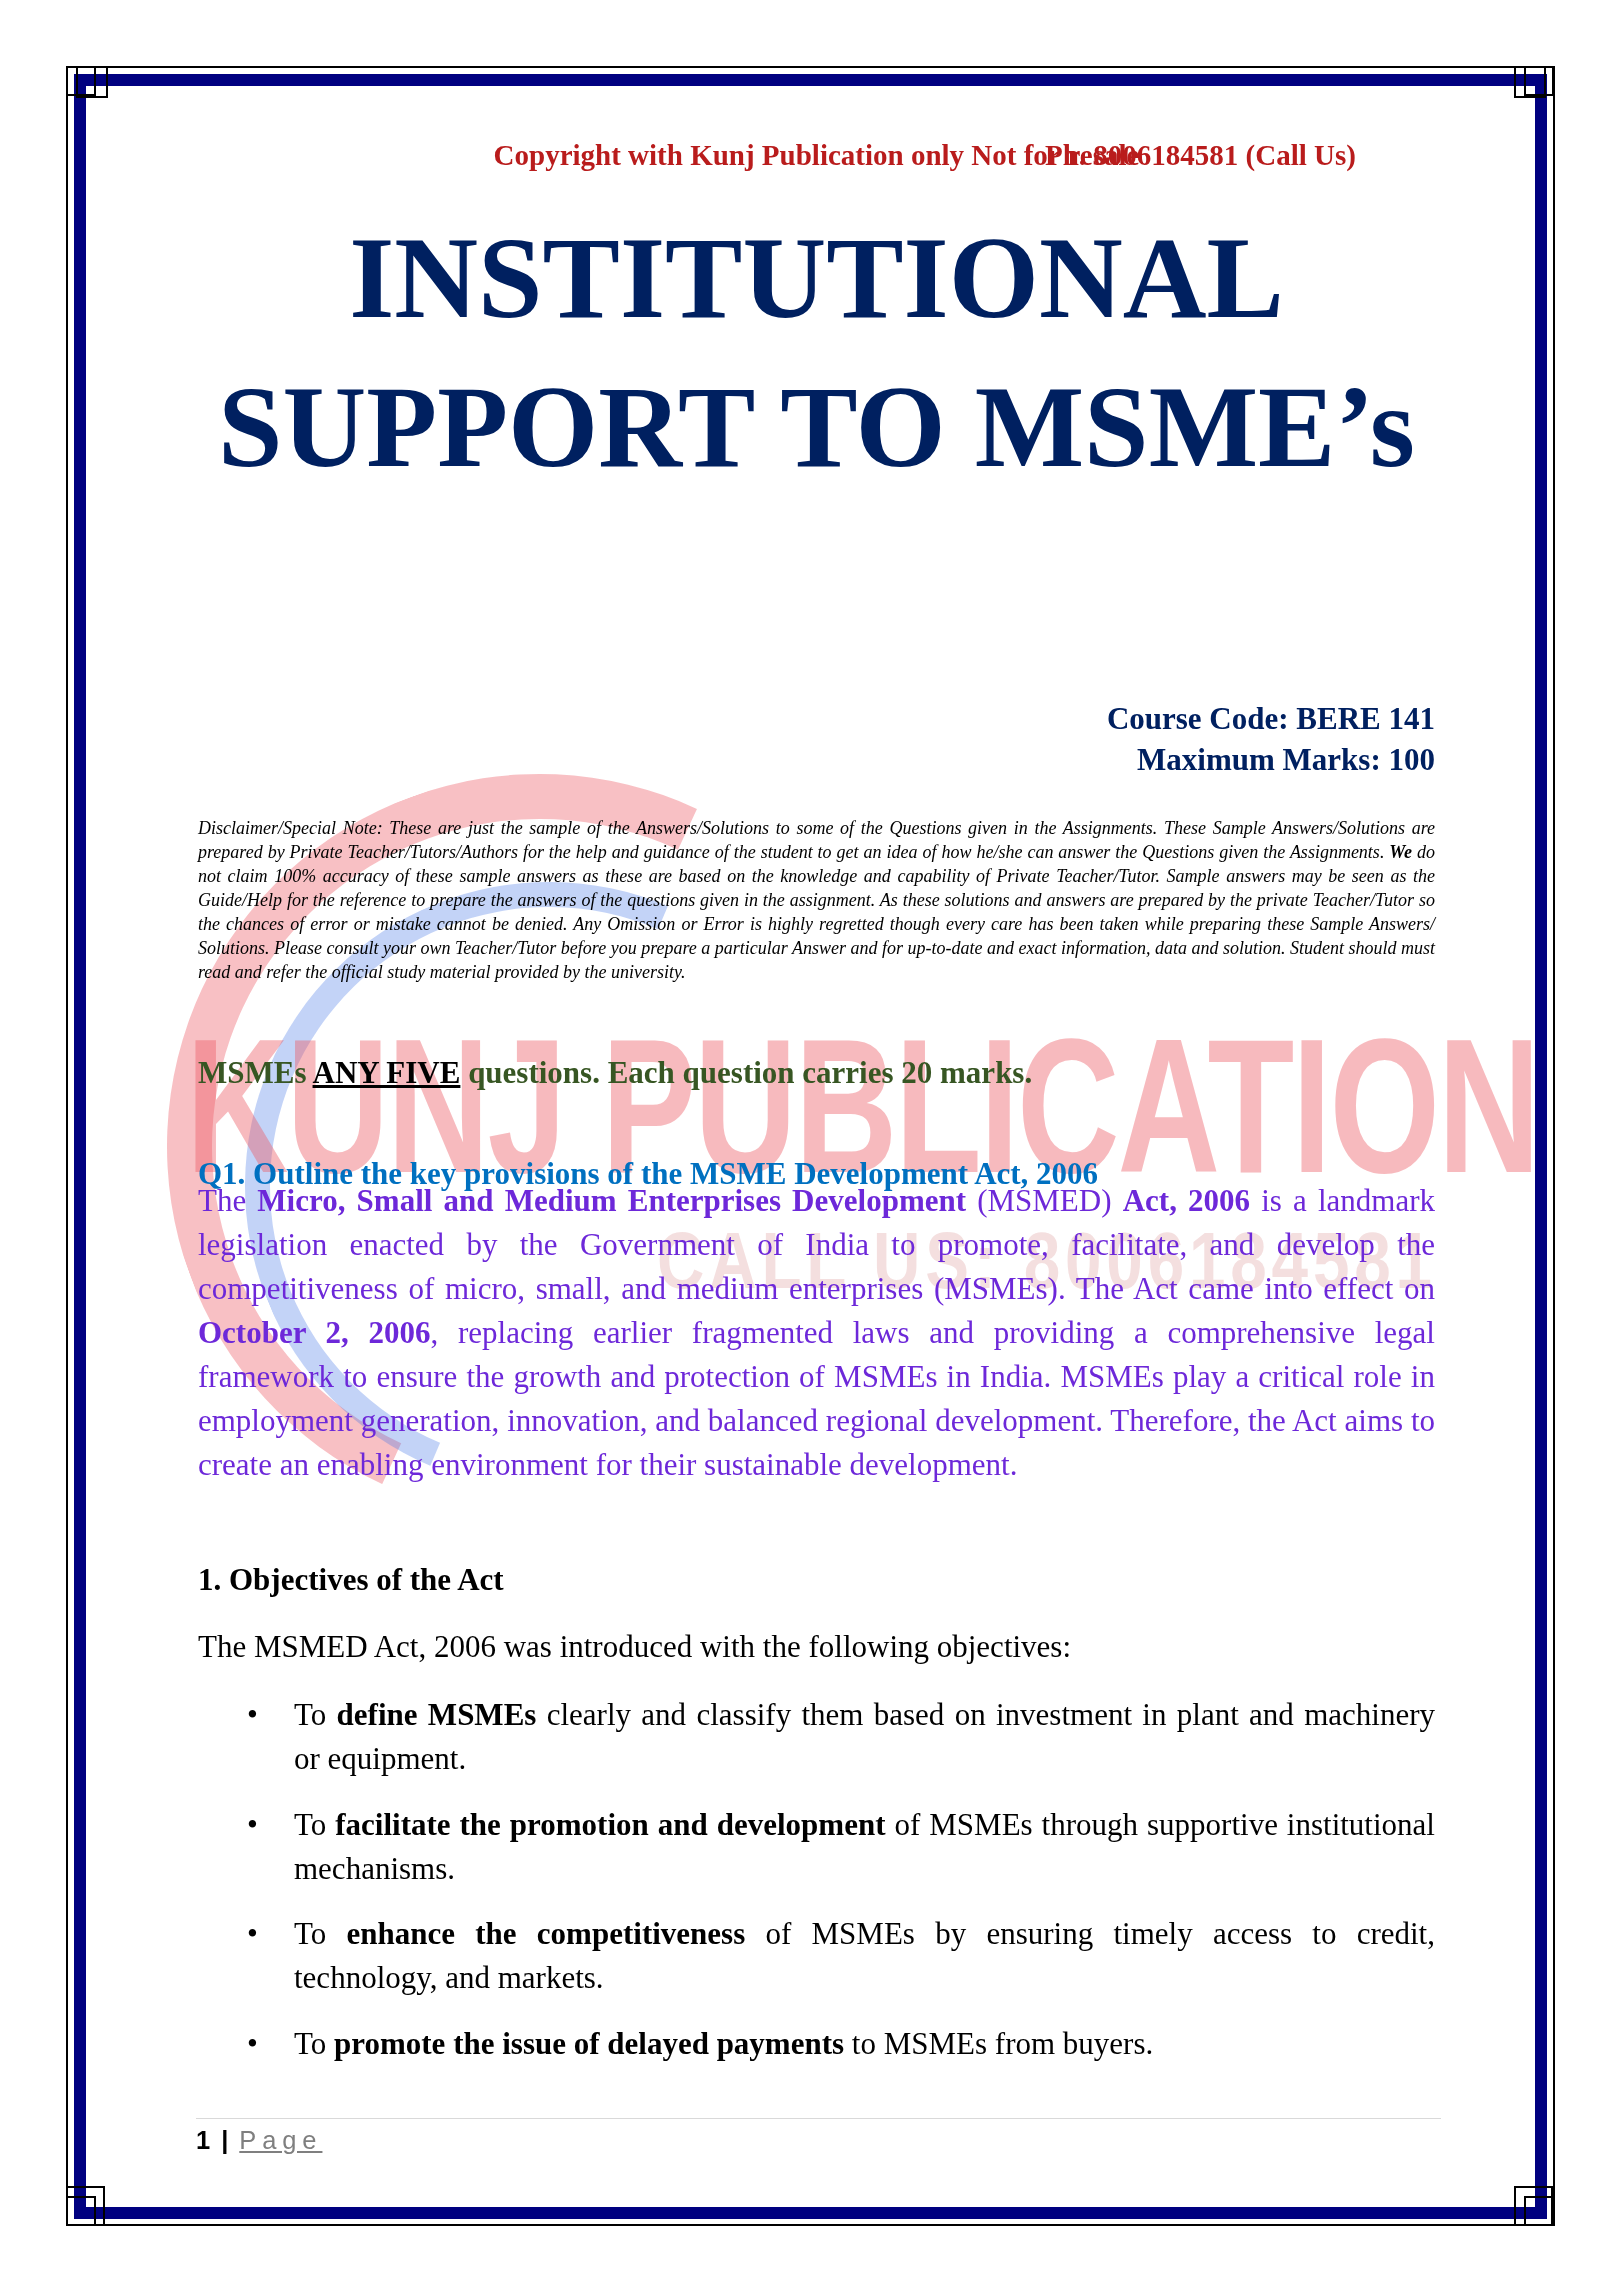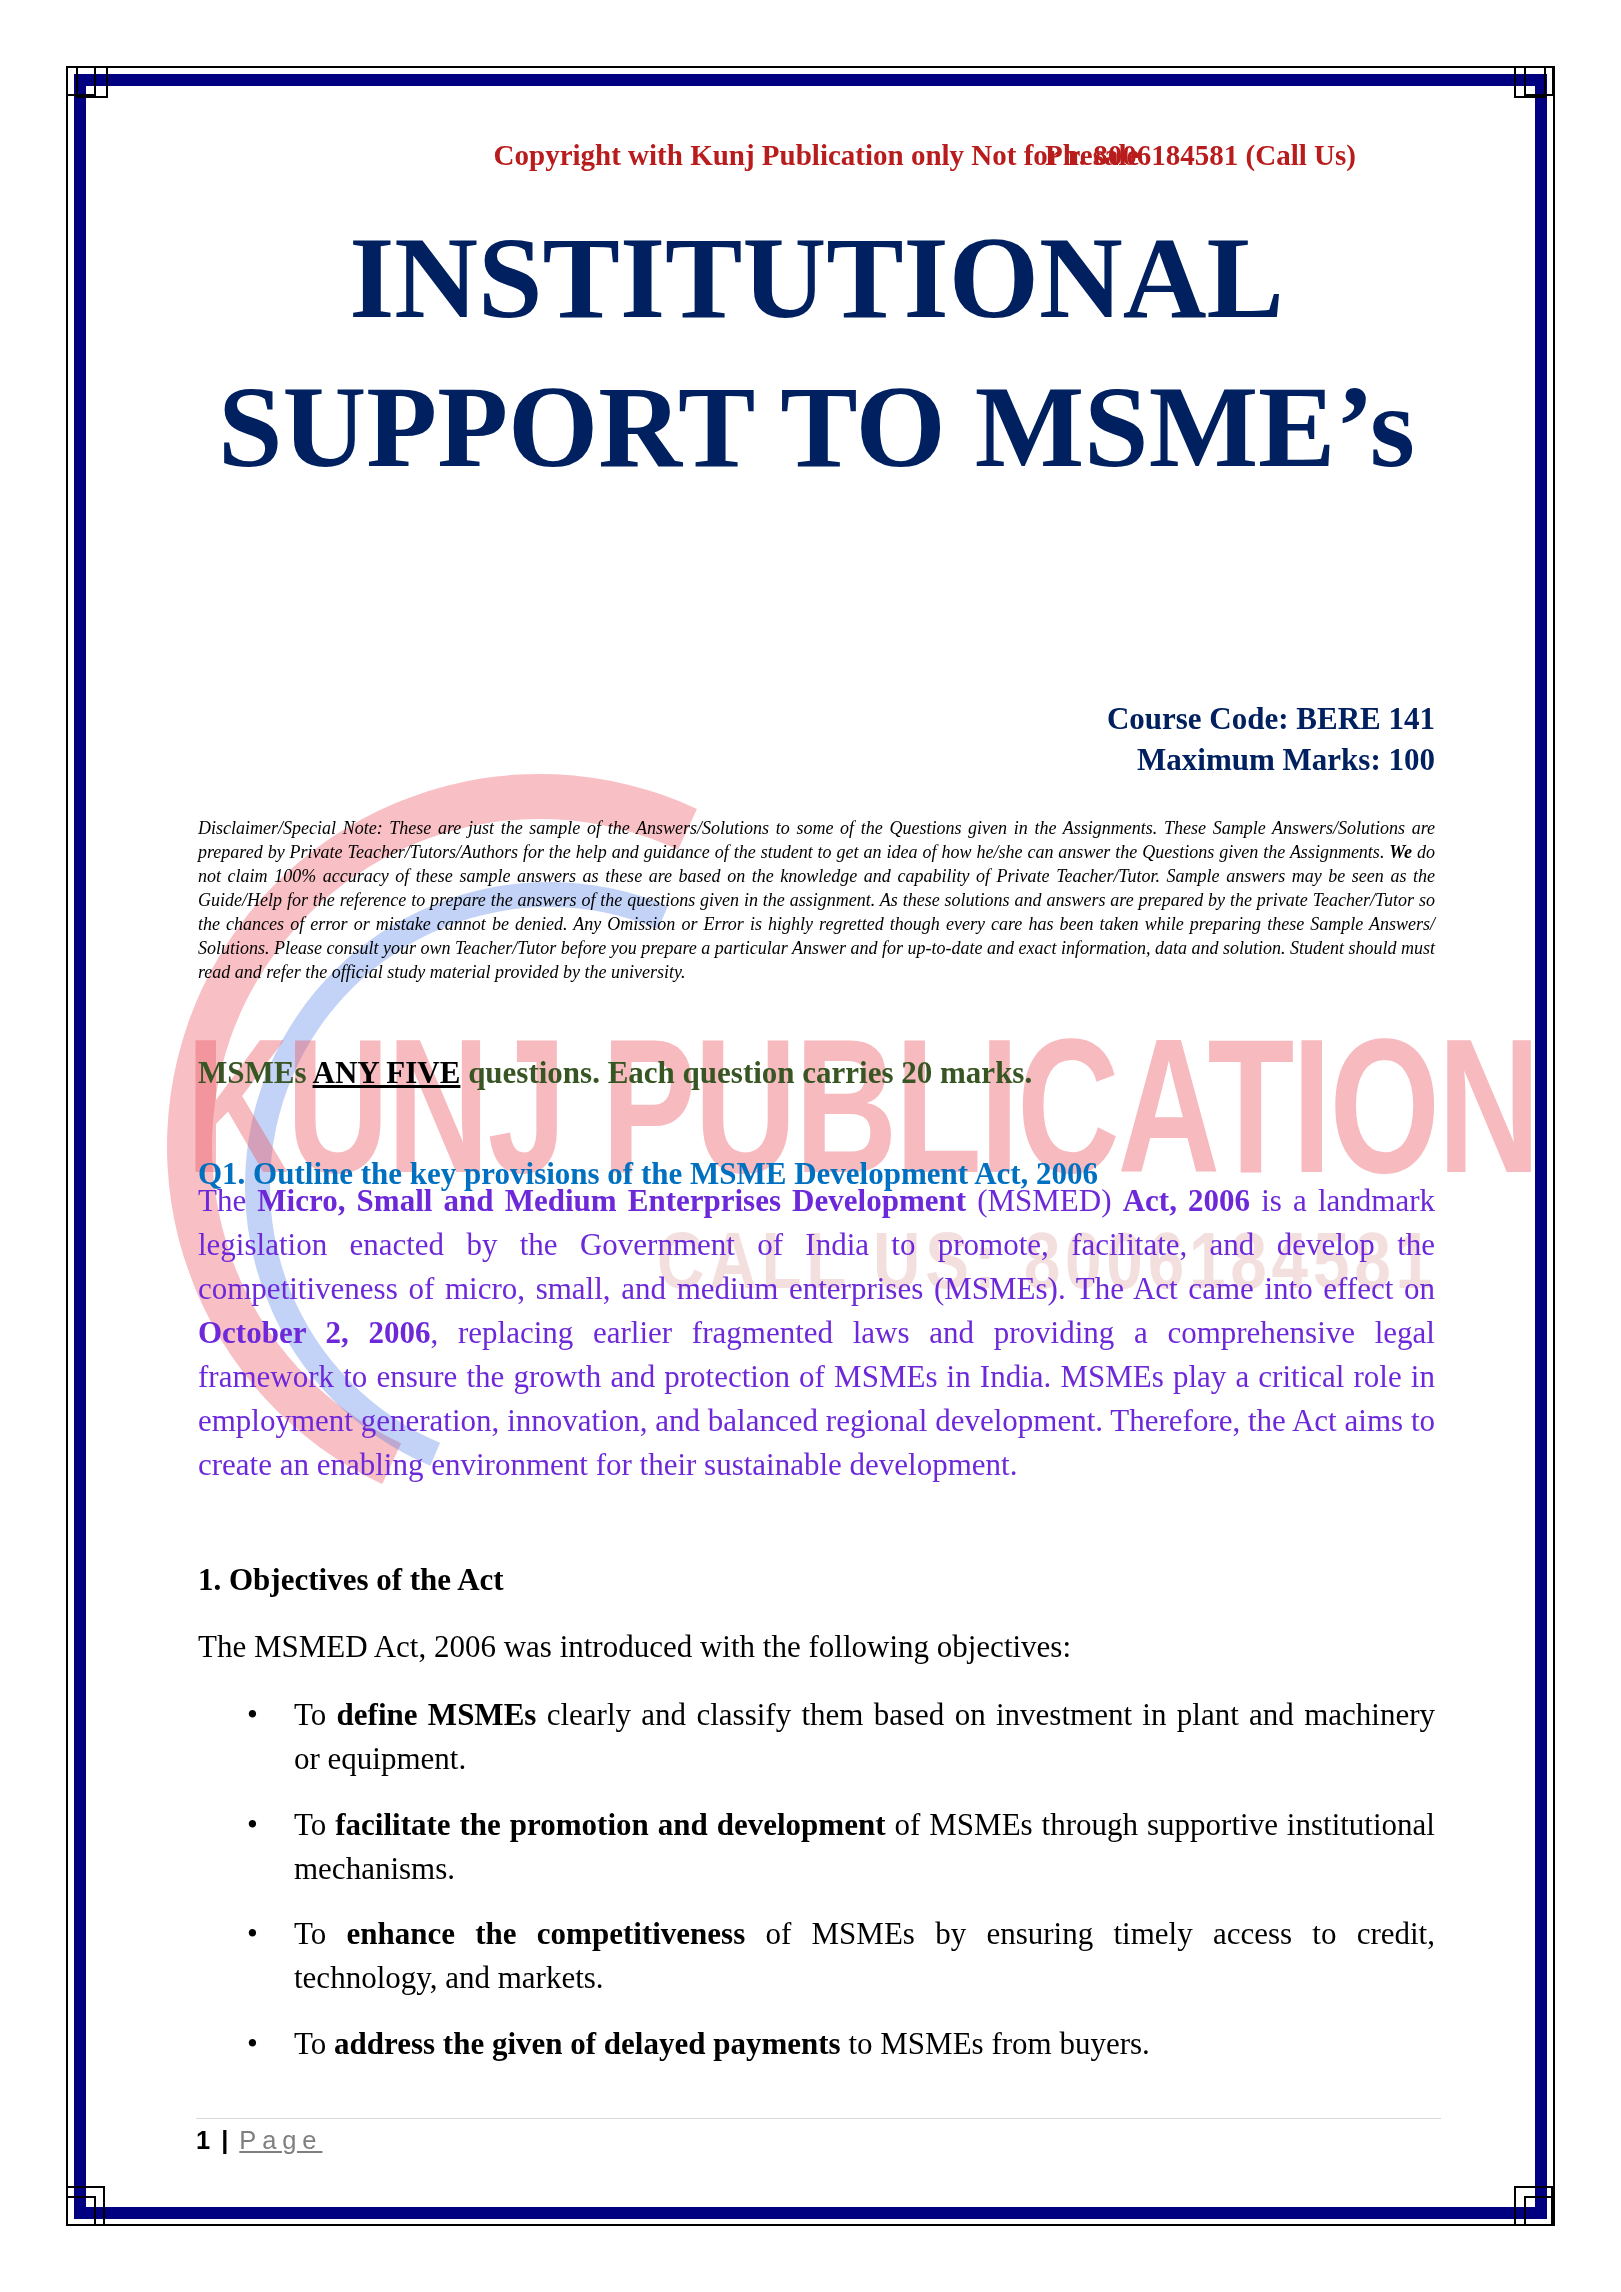--- a/index.html
+++ b/index.html
@@ -125,21 +125,21 @@
 
   <div class="para p1"><span>The </span><b>Micro, Small and Medium Enterprises Development</b><span> (MSMED) </span><b>Act, 2006</b><span> is a landmark legislation enacted by the Government of India to promote, facilitate, and develop the competitiveness of micro, small, and medium enterprises (MSMEs). The Act came into effect on </span><b>October 2, 2006</b><span>, replacing earlier fragmented laws and providing a comprehensive legal framework to ensure the growth and protection of MSMEs in India. MSMEs play a critical role in employment generation, innovation, and balanced regional development. Therefore, the Act aims to create an enabling environment for their sustainable development.</span></div>
 
   <div class="heading">1. Objectives of the Act</div>
   <div class="intro">The MSMED Act, 2006 was introduced with the following objectives:</div>
 
   <ul class="bullets">
     <li><span class="dot">•</span><span>To </span><b>define MSMEs</b><span> clearly and classify them based on investment in plant and machinery or equipment.</span></li>
     <li><span class="dot">•</span><span>To </span><b>facilitate the promotion and development</b><span> of MSMEs through supportive institutional mechanisms.</span></li>
     <li><span class="dot">•</span><span>To </span><b>enhance the competitiveness</b><span> of MSMEs by ensuring timely access to credit, technology, and markets.</span></li>
-    <li><span class="dot">•</span><span>To </span><b>address the given of delayed payments</b><span> to MSMEs from buyers.</span></li>
+    <li><span class="dot">•</span><span>To </span><b>promote the issue of delayed payments</b><span> to MSMEs from buyers.</span></li>
   </ul>
 </div>
 
 <div class="footer-line"></div>
 <div class="footer">
   <span class="num">1</span>
   <span class="bar">|</span>
   <span class="pg">Page</span>
 </div>
 

